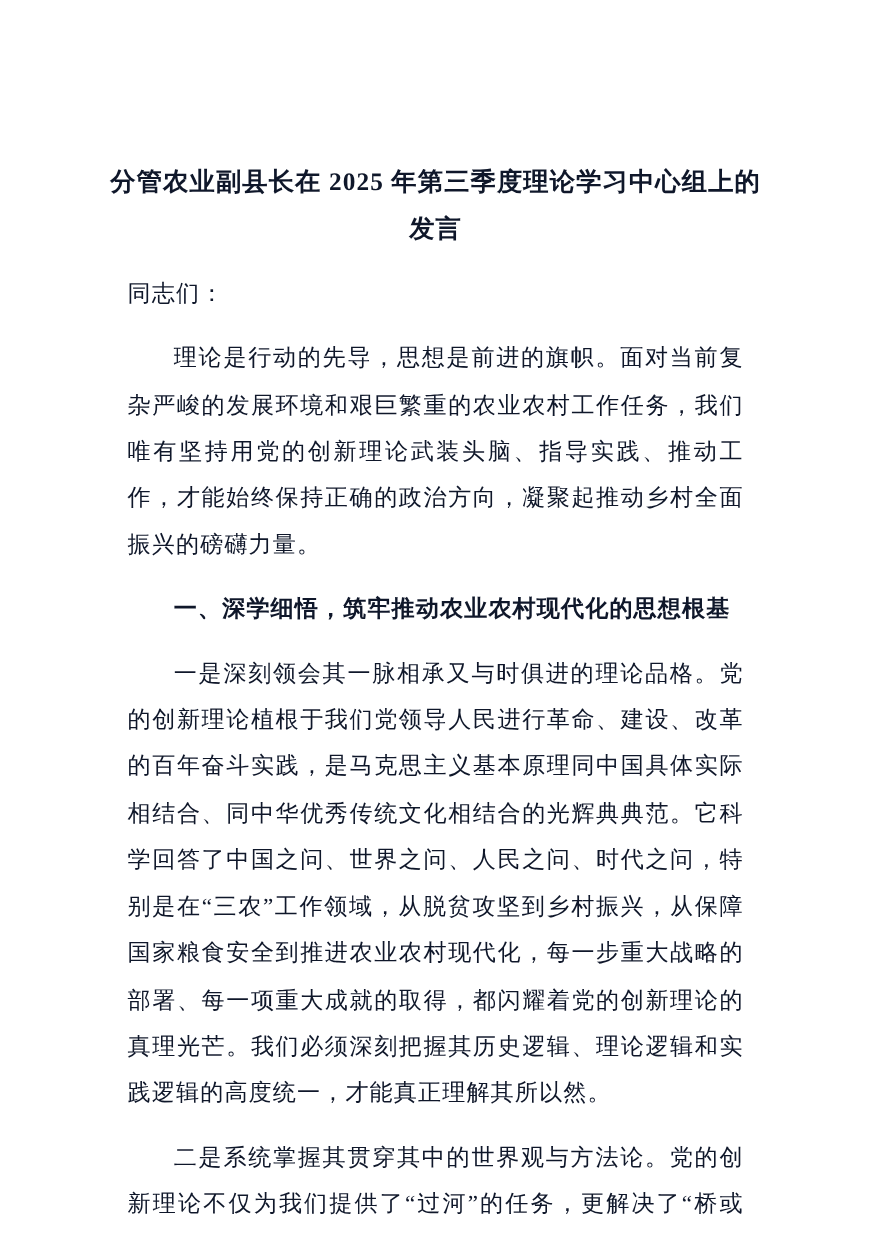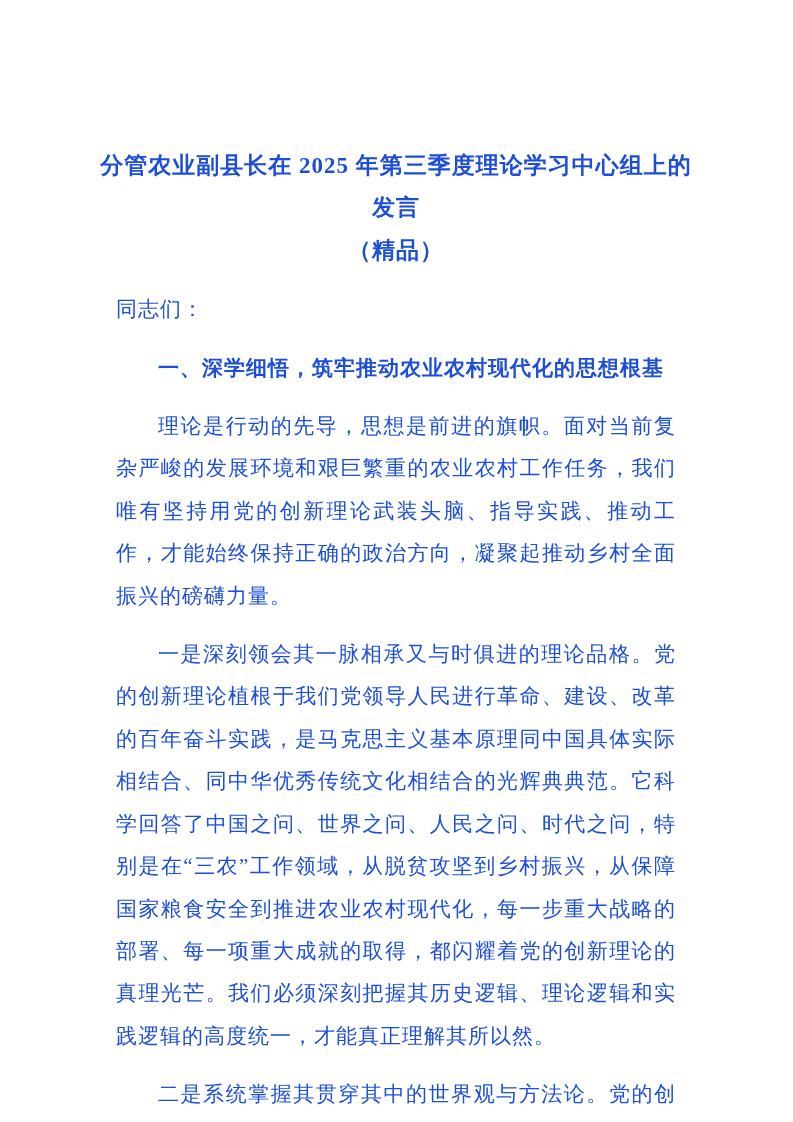--- a/index.html
+++ b/index.html
@@ -7,21 +7,21 @@
     padding: 0;
     background: #ffffff;
   }
   .page {
     position: relative;
     width: 793px;
     height: 1122px;
     background: #ffffff;
     overflow: hidden;
     font-family: "Liberation Serif", "DejaVu Serif", serif;
-    color: #1d4ed8;
+    color: #0f172a;
   }
   .doc {
     position: absolute;
     left: 100px;
     top: 145px;
     width: 592px;
   }
   .title-line {
     font-size: 23px;
     font-weight: bold;
@@ -48,27 +48,26 @@
   }
 </style>
 </head>
 <body>
 
 <div class="page">
   <div class="doc">
 
     <div class="title-line">分管农业副县长在 2025 年第三季度理论学习中心组上的发言</div>
 
-    <div class="title-line">（精品）</div>
 
     <p class="para salutation">同志们：</p>
 
 
+    <p class="para indent">理论是行动的先导，思想是前进的旗帜。面对当前复杂严峻的发展环境和艰巨繁重的农业农村工作任务，我们唯有坚持用党的创新理论武装头脑、指导实践、推动工作，才能始终保持正确的政治方向，凝聚起推动乡村全面振兴的磅礴力量。</p>
+
     <p class="para indent heading">一、深学细悟，筑牢推动农业农村现代化的思想根基</p>
-
-    <p class="para indent">理论是行动的先导，思想是前进的旗帜。面对当前复杂严峻的发展环境和艰巨繁重的农业农村工作任务，我们唯有坚持用党的创新理论武装头脑、指导实践、推动工作，才能始终保持正确的政治方向，凝聚起推动乡村全面振兴的磅礴力量。</p>
 
     <p class="para indent">一是深刻领会其一脉相承又与时俱进的理论品格。党的创新理论植根于我们党领导人民进行革命、建设、改革的百年奋斗实践，是马克思主义基本原理同中国具体实际相结合、同中华优秀传统文化相结合的光辉典典范。它科学回答了中国之问、世界之问、人民之问、时代之问，特别是在“三农”工作领域，从脱贫攻坚到乡村振兴，从保障国家粮食安全到推进农业农村现代化，每一步重大战略的部署、每一项重大成就的取得，都闪耀着党的创新理论的真理光芒。我们必须深刻把握其历史逻辑、理论逻辑和实践逻辑的高度统一，才能真正理解其所以然。</p>
 
     <p class="para indent">二是系统掌握其贯穿其中的世界观与方法论。党的创新理论不仅为我们提供了“过河”的任务，更解决了“桥或船”的问题。</p>
 
   </div>
 </div>
 
 </body></html>

